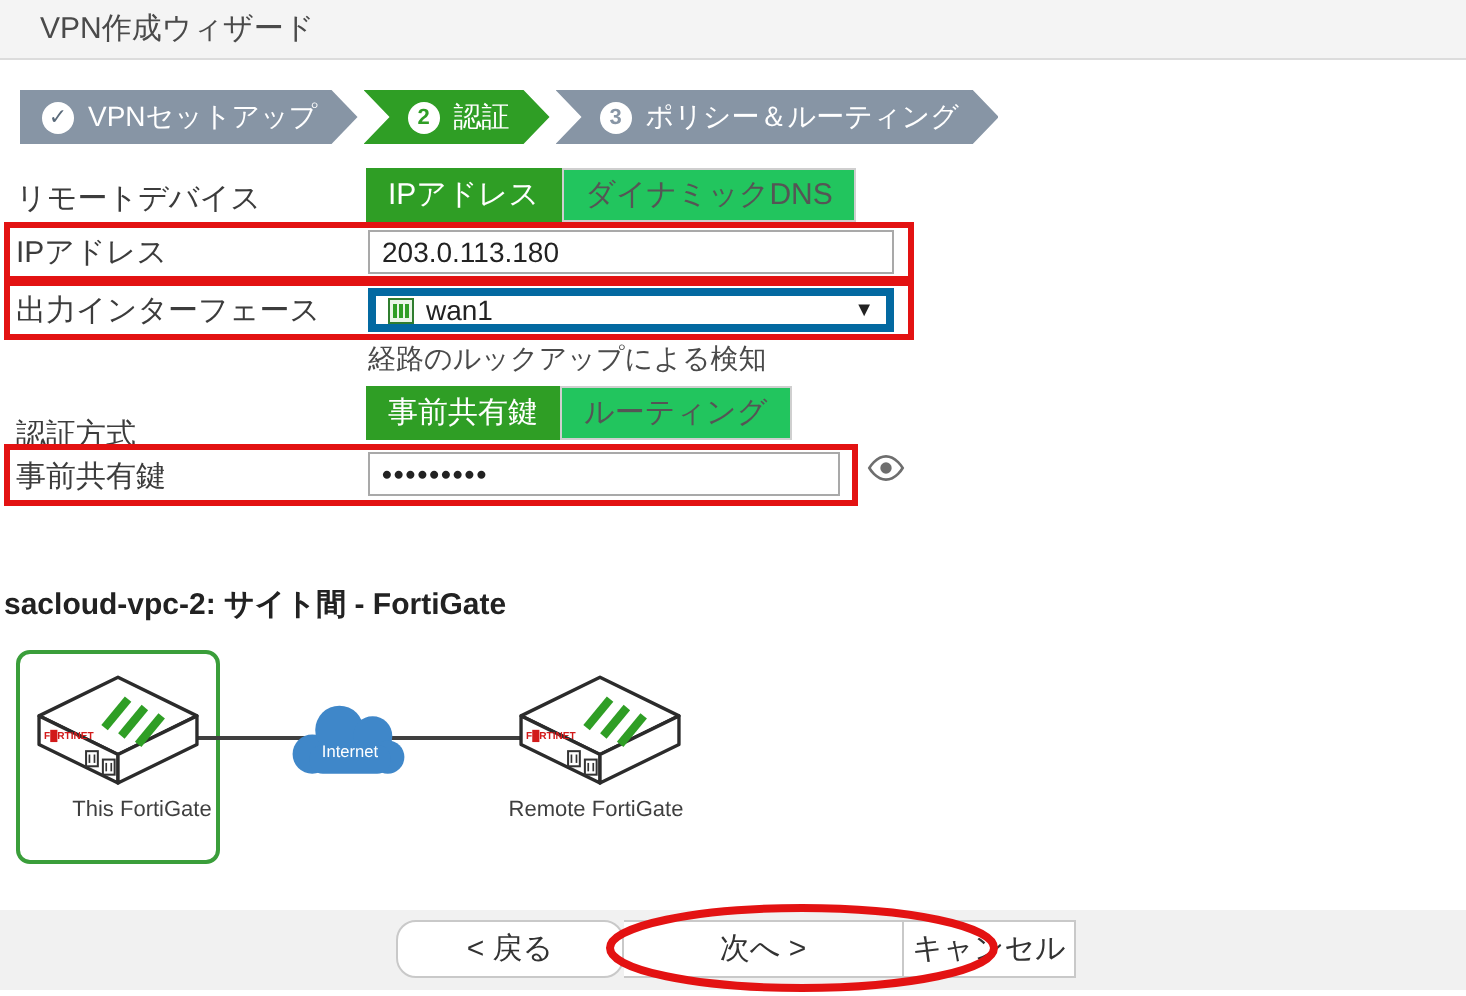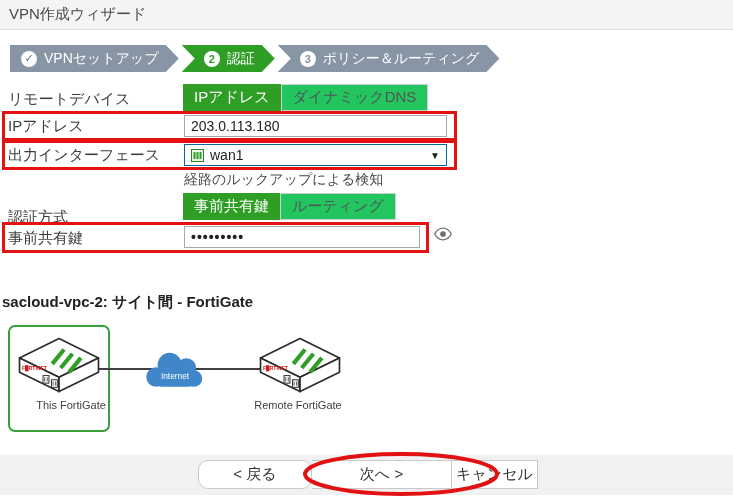--- a/index.html
+++ b/index.html
@@ -2,21 +2,21 @@
 <html><head>
 <meta charset="utf-8">
 <style>
   * { margin:0; padding:0; box-sizing:border-box; }
   html,body { width:733px; height:498px; }
   body { font-family:"Liberation Sans","DejaVu Sans",sans-serif; background:#fff; color:#3c3c3c; }
   #screen { position:relative; width:733px; height:498px; overflow:hidden; background:#fff; }
 
   
   .titlebar { position:absolute; left:0; top:0; width:733px; height:30px; background:#f4f4f4;
-              border-bottom:1px solid #dcdcdc; display:flex; align-items:center; padding-left:9px;
+              border-bottom:1px solid #dcdcdc; display:flex; align-items:center; padding-left:20px;
               font-size:15px; color:#4a4a4a; }
 
   
   .steps { position:absolute; left:10px; top:45px; display:flex; }
   .step { height:27px; display:flex; align-items:center; gap:7px; padding:0 20px 0 11px;
           color:#fff; font-size:14px; white-space:nowrap;
           clip-path:polygon(0 0, calc(100% - 13px) 0, 100% 50%, calc(100% - 13px) 100%, 0 100%); }
   .step + .step { margin-left:3px; padding-left:22px;
           clip-path:polygon(0 0, calc(100% - 13px) 0, 100% 50%, calc(100% - 13px) 100%, 0 100%, 13px 50%); }
   .step.done, .step.pending { background:#8795a5; }
@@ -29,21 +29,21 @@
 
   
   .flabel { position:absolute; left:8px; font-size:15px; color:#3c3c3c; white-space:nowrap; }
   .tabset { position:absolute; left:183px; display:flex; }
   .tab { height:27px; display:flex; align-items:center; padding:0 11px; font-size:15px; }
   .tab.sel { background:#2f9e25; color:#fff; }
   .tab.unsel { background:#22c55e; color:#555; border:1px solid #cfcfcf; }
   .redbox { position:absolute; border:3px solid #e31212; background:transparent; }
   .tinput { position:absolute; height:22px; border:1px solid #a9a9a9; background:#fff; font-size:14px;
             color:#222; padding:0 6px; font-family:"Liberation Sans","DejaVu Sans",sans-serif; }
-  .dropdown { position:absolute; height:22px; border:1px solid #0369a1; background:#fff; display:flex;
+  .dropdown { position:absolute; height:22px; border:4px solid #0369a1; background:#fff; display:flex;
               align-items:center; padding:0 6px; gap:6px; font-size:14px; color:#222; }
   .dropdown .caret { margin-left:auto; font-size:10px; color:#222; }
   .note { position:absolute; left:184px; font-size:14px; color:#4a4a4a; }
   .pwd { letter-spacing:1px; font-weight:bold; }
   .eye { position:absolute; left:433px; top:227px; width:20px; height:14px; cursor:pointer; }
 
   
   .heading { position:absolute; left:2px; top:293px; font-size:15px; color:#222; }
   .heading b { font-weight:bold; }
   .greenbox { position:absolute; left:8px; top:325px; width:102px; height:107px;

